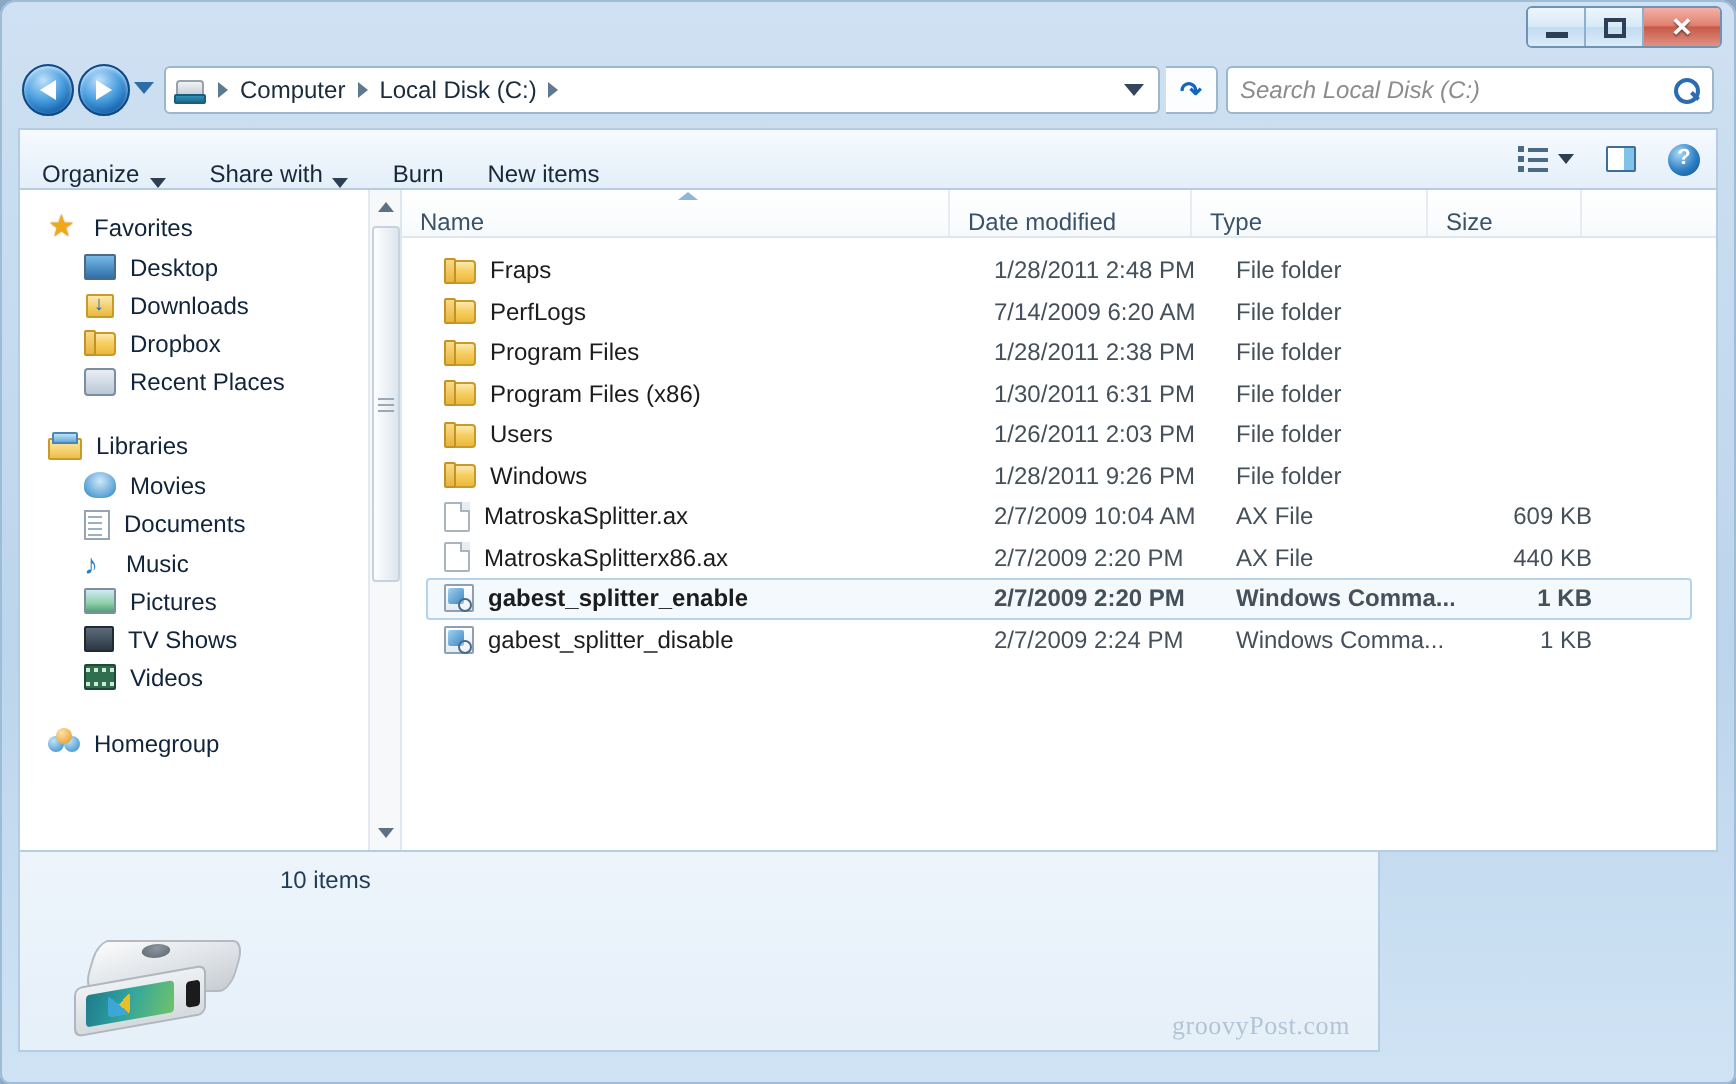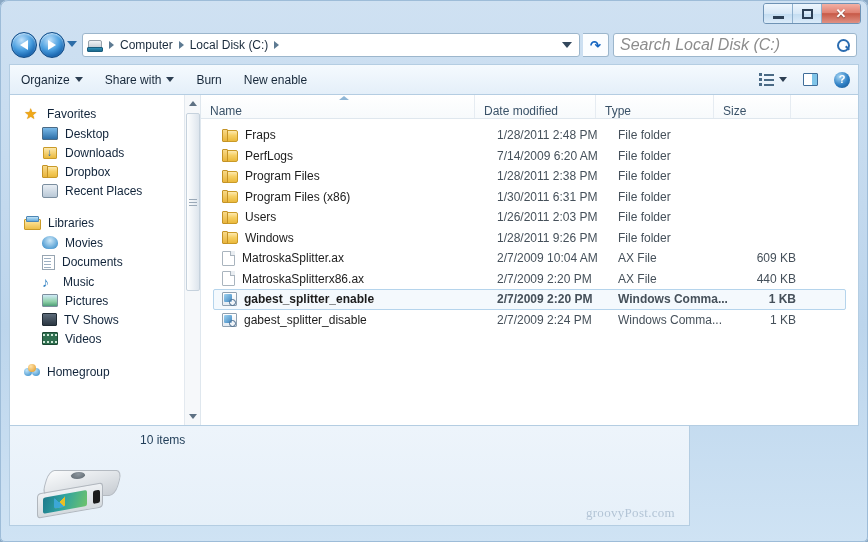--- a/index.html
+++ b/index.html
@@ -88,38 +88,38 @@
     position:absolute; left:583px; top:3px; width:26px; height:24px;
     border:1px solid #9cb6cc; border-left:none; border-radius:0 3px 3px 0;
     background:#fbfdff; display:flex; align-items:center; justify-content:center;
     color:#1565c0; font-size:14px; font-weight:bold;
   }
   #searchbox {
     position:absolute; left:613px; top:3px; width:244px; height:24px;
     background:#fff; border:1px solid #9cb6cc; border-radius:3px;
     display:flex; align-items:center; padding:0 6px;
   }
-  #searchbox .ph { font-size:16px; color:#8c8c8c; font-style:italic; }
+  #searchbox .ph { font-size:12px; color:#8c8c8c; font-style:italic; }
   .mag {
     margin-left:auto; width:13px; height:13px; position:relative;
   }
   .mag::before { content:""; position:absolute; left:0; top:0; width:9px;height:9px;
     border:2px solid #2b6cb0; border-radius:50%; }
   .mag::after { content:""; position:absolute; left:8px; top:8px; width:5px;height:2px;
     background:#2b6cb0; transform:rotate(45deg); }
 
   
   #toolbar {
     position:absolute; left:9px; top:64px; width:850px; height:30px;
     background:linear-gradient(180deg,#f5fafe 0%,#e4eff9 100%);
     border:1px solid #b4cde2; border-bottom:none;
     display:flex; align-items:center;
   }
   .tb-item {
-    display:flex; align-items:center; gap:5px;
+    display:flex; align-items:flex-end; gap:5px;
     font-size:12px; color:#17283a; padding:0 11px; height:100%;
   }
   .tb-caret { width:0;height:0;border-left:4px solid transparent;border-right:4px solid transparent;
     border-top:5px solid #2d3f52; }
   #tb-right { margin-left:auto; display:flex; align-items:center; height:100%; }
   .tb-icon-btn { display:flex; align-items:center; gap:5px; padding:0 8px; height:100%; }
   .viewicon { width:15px; height:13px; position:relative; }
   .viewicon i { position:absolute; display:block; background:#4a6a85; }
   .paneicon { width:15px; height:13px; border:1.5px solid #3f6d99; border-radius:1px; display:flex; }
   .paneicon b { display:block; width:60%; background:#fff; }
@@ -373,21 +373,21 @@
       <span class="tb-caret"></span>
     </div>
     <div class="tb-item">
       <span>Share with</span>
       <span class="tb-caret"></span>
     </div>
     <div class="tb-item">
       <span>Burn</span>
     </div>
     <div class="tb-item">
-      <span>New enable</span>
+      <span>New items</span>
     </div>
 
     <div id="tb-right">
       <div class="tb-icon-btn">
         <span class="viewicon">
           <i style="left:0;top:0;width:3px;height:3px;"></i>
           <i style="left:0;top:5px;width:3px;height:3px;"></i>
           <i style="left:0;top:10px;width:3px;height:3px;"></i>
           <i style="left:5px;top:1px;width:10px;height:1.5px;"></i>
           <i style="left:5px;top:6px;width:10px;height:1.5px;"></i>

